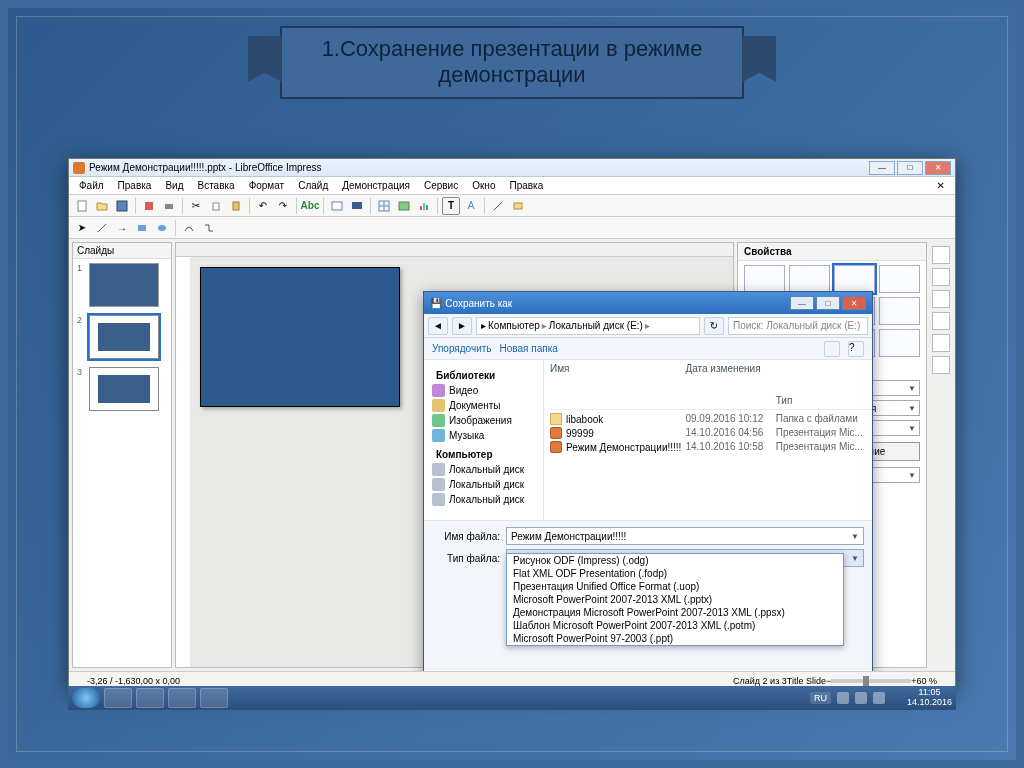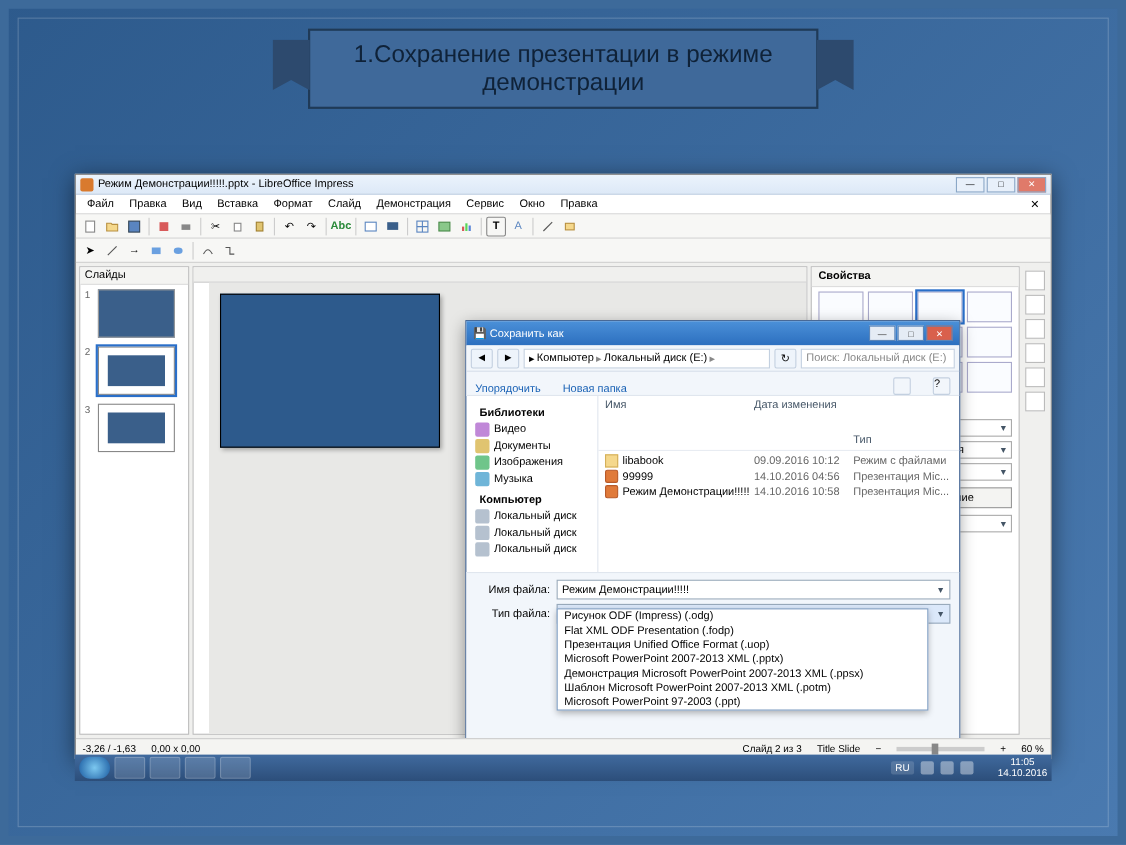--- a/index.html
+++ b/index.html
@@ -55,55 +55,55 @@
   .proprow { display:flex; align-items:center; padding:2px 6px; gap:4px; }
   .proprow label { width:72px; text-align:right; color:#333;}
   .proprow .val { flex:1; border:1px solid #aaa; padding:1px 3px; background:#fff; height:16px; display:flex; align-items:center;}
   .propbtn { margin:4px 6px; border:1px solid #999; background:#f4f4f2; padding:3px; text-align:center;}
   .chk { display:flex; align-items:center; gap:4px; padding:1px 6px;}
   .chk input{width:11px;height:11px;}
 
   .sidetabs { width:22px; background:#f0f0ee; margin:3px 3px 3px 0; display:flex; flex-direction:column; gap:4px; padding-top:4px;}
   .sidetab{ width:18px;height:18px;border:1px solid #bbb;background:#fff;margin:0 auto;}
 
-  .statusbar { height:18px; border-top:1px solid #ccc; background:#f4f4f2; display:flex; align-items:center; font-size:9px; padding:0 6px; gap:14px; }
+  .statusbar { height:18px; border-top:1px solid #ccc; background:#f4f4f2; display:flex; align-items:center; font-size:9px; padding:0 18px; }
   .statusbar .fill{flex:1;}
   .zoomslider{ width:80px;height:4px;background:#ccc;position:relative;}
   .zoomslider::after{content:"";position:absolute;left:40%;top:-3px;width:6px;height:10px;background:#888;}
 
   
   .dialog { position:absolute; left:247px; top:48px; width:450px; background:#fff; border:1px solid #365a8c; box-shadow:0 4px 14px rgba(0,0,0,0.4); font-size:10px; display:flex; flex-direction:column; }
   .dlgtitle { height:22px; background:linear-gradient(#4b90d8,#2c6fbf); color:#fff; display:flex; align-items:center; padding:0 6px; }
   .dlgtitle .spacer{flex:1;}
   .dlgwin{ width:24px;height:14px;background:#e5ecf5;color:#333;border:1px solid #5a85b8;margin-left:2px;display:flex;align-items:center;justify-content:center;font-size:8px;}
   .dlgwin.close{background:#d9604c;color:#fff;}
   .dlgnav { height:24px; background:#f2f6fb; border-bottom:1px solid #d0dae6; display:flex; align-items:center; padding:0 4px; gap:4px;}
   .navbtn{ width:20px;height:18px;border:1px solid #c3d0e0;border-radius:2px;background:#eef4fb;display:flex;align-items:center;justify-content:center;}
   .crumbs{ flex:1; border:1px solid #c3d0e0; height:18px; display:flex; align-items:center; padding:0 4px; gap:2px; background:#fff;}
   .crumbs span.sep{color:#888;}
   .searchbx{ width:140px;border:1px solid #c3d0e0;height:18px;padding:0 4px;color:#888;background:#fff;display:flex;align-items:center;}
-  .dlgtool{ height:22px; background:#f2f6fb; border-bottom:1px solid #e0e6ee; display:flex; align-items:flex-end; padding:0 8px; gap:20px;}
+  .dlgtool{ height:22px; background:#f2f6fb; border-bottom:1px solid #e0e6ee; display:flex; align-items:center; padding:0 8px; gap:8px;}
   .dlgtool .link{color:#1a62b5;}
   .dlgtool .fill{flex:1;}
   .dlgtool .ico{width:16px;height:16px;border:1px solid #c3d0e0;border-radius:2px;}
 
   .dlgbody{ display:flex; height:160px; }
   .navpane{ width:120px; border-right:1px solid #e0e6ee; overflow-y:auto; padding:4px 2px;}
   .navitem{ display:flex; align-items:center; gap:4px; padding:1px 6px;}
   .navitem .ic{ width:13px;height:13px;border-radius:2px;}
   .ic.lib{background:#7aa7d8;} .ic.vid{background:#c088d8;} .ic.doc{background:#e0c470;}
   .ic.img{background:#6fc58a;} .ic.mus{background:#6fb5d8;} .ic.comp{background:#8a9aae;}
   .ic.disk{background:#b5c1cf;}
   .navgroup{font-weight:bold;padding:2px 6px;margin-top:4px;display:flex;align-items:center;gap:4px;}
 
   .filepane{flex:1;display:flex;flex-direction:column;}
   .colhdr{display:flex;padding:3px 6px;border-bottom:1px solid #e8ecf2;color:#456;}
   .colhdr .c1{flex:1.8;} .colhdr .c2{flex:1.2;} .colhdr .c3{flex:1.2;margin-top:32px;}
   .filelist{flex:1;padding:2px 0;}
-  .frow{display:flex;padding:1px 6px;align-items:center;}
+  .frow{display:flex;padding:1px 6px;align-items:flex-start;}
   .frow .c1{flex:1.8;display:flex;align-items:center;gap:4px;} .frow .c2{flex:1.2;color:#666;} .frow .c3{flex:1.2;color:#666;}
   .fic{width:12px;height:12px;}
   .fic.folder{background:#f5d88c;border:1px solid #d4b05a;}
   .fic.pres{background:#e07a3a;border:1px solid #b85a2a;border-radius:2px;}
 
   .dlgbot{ background:#f2f6fb; padding:6px 8px; display:flex; flex-direction:column; gap:4px; border-top:1px solid #e0e6ee; position:relative;}
   .fieldrow{display:flex;align-items:center;gap:6px;}
   .fieldrow label{width:68px;text-align:right;}
   .fieldrow .inp{flex:1;border:1px solid #9ab;height:18px;padding:0 4px;background:#fff;display:flex;align-items:center;}
   .fieldrow .inp.sel{background:#dbe8fa;}
@@ -384,21 +384,21 @@
               <div class="c2">Дата изменения</div>
               <div class="c3">Тип</div>
             </div>
             <div class="filelist">
               <div class="frow">
                 <div class="c1">
                     <div class="fic folder"></div>
                     <span>libabook</span>
                   </div>
                 <div class="c2">09.09.2016 10:12</div>
-                  <div class="c3">Режим с файлами</div>
+                  <div class="c3">Папка с файлами</div>
               </div>
               <div class="frow">
                 <div class="c1">
                     <div class="fic pres"></div>
                     <span>99999</span>
                   </div>
                 <div class="c2">14.10.2016 04:56</div>
                   <div class="c3">Презентация Mic...</div>
               </div>
               <div class="frow">

